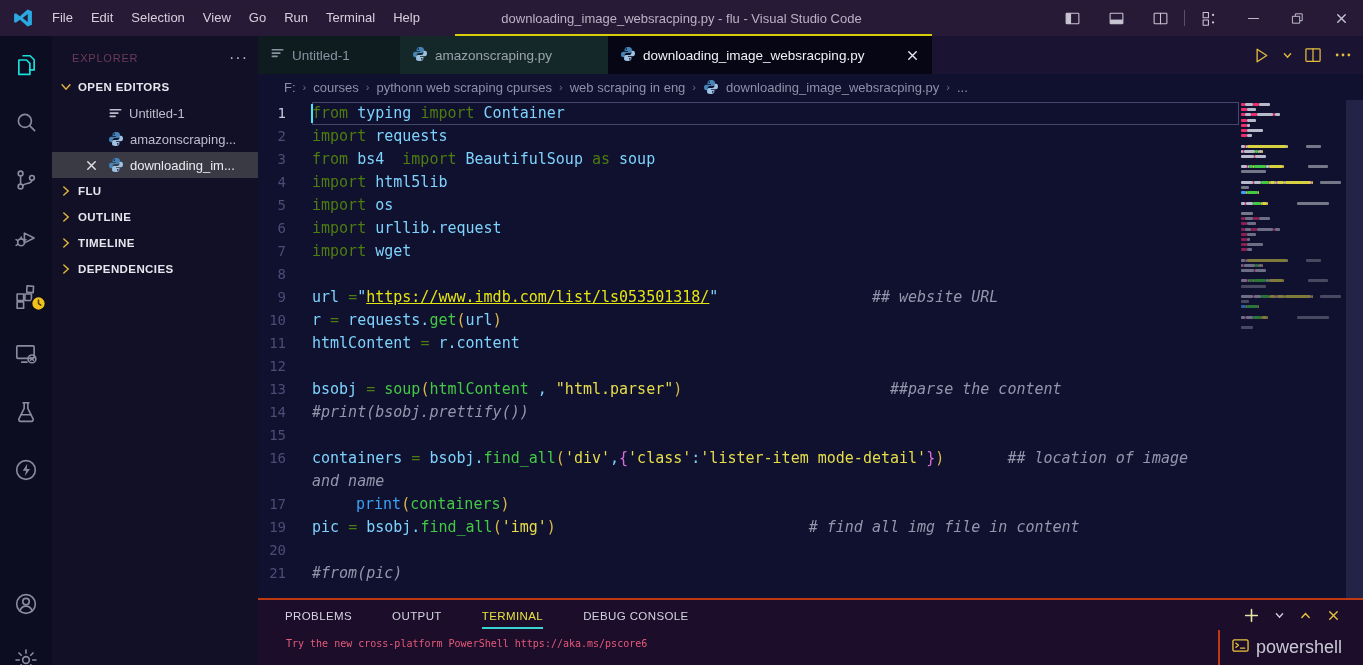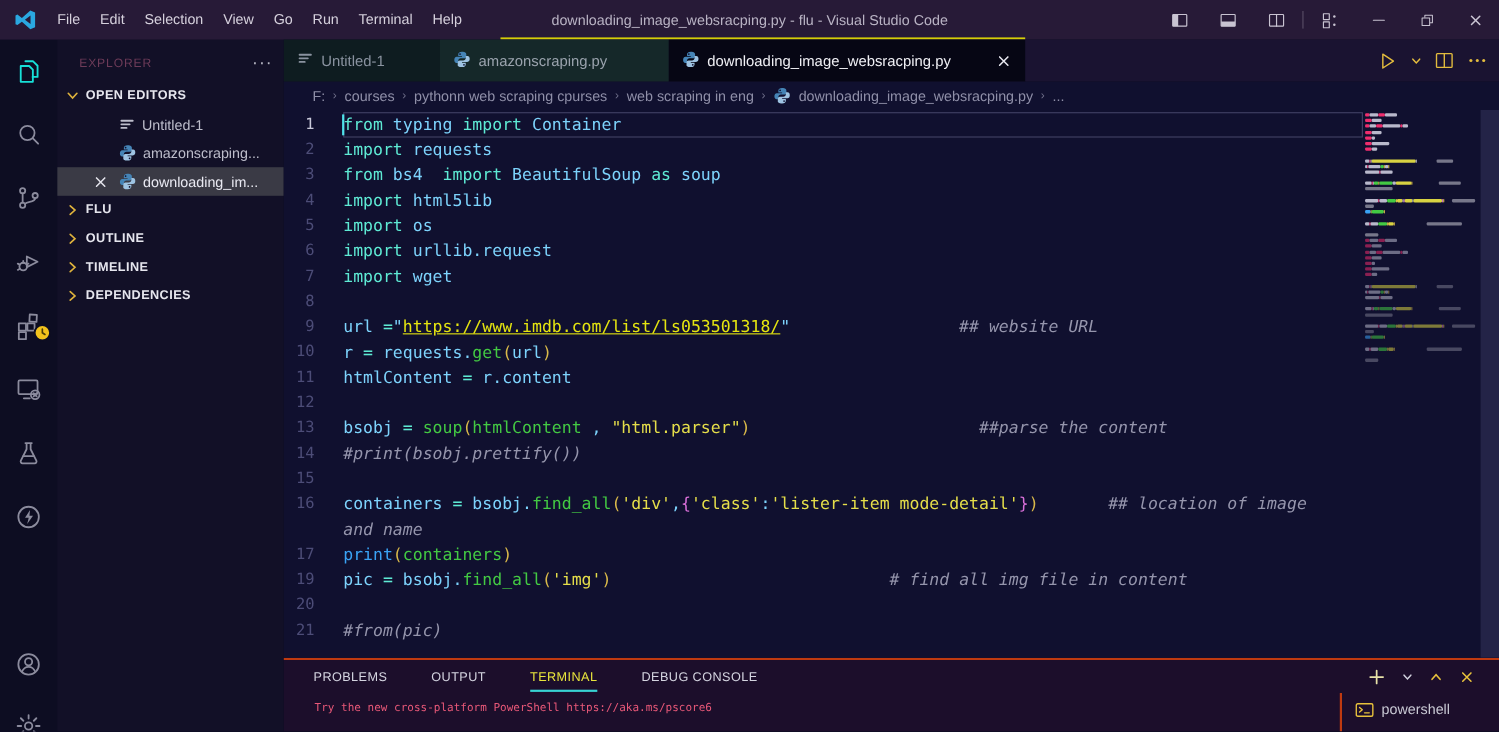--- a/index.html
+++ b/index.html
@@ -64,43 +64,43 @@
 
   
   .code-area { position:relative; flex:1; background:#10102f; overflow:hidden; font-family:"DejaVu Sans Mono","Liberation Mono",monospace; font-size:15px; }
   .code-lines { padding-top:2px; }
   .line { display:flex; height:23px; line-height:23px; white-space:pre; }
   .ln { width:54px; text-align:right; padding-right:26px; color:#4c4c77; flex:none; font-size:14px; }
   .line.current .ln { color:#c9c9da; }
   .lc { flex:1; position:relative; margin-right:124px; }
   .line.current .lc { box-shadow:inset 0 0 0 1px #46466b; }
   .cursor { position:absolute; left:-1px; top:2px; width:2px; height:19px; background:#4fe3ea; }
-  .tk-kw { color:#5eead4; } .tk-pl { color:#7dd3fc; } .tk-fn { color:#43c943; } .tk-gr { color:#43c943; }
+  .tk-kw { color:#4d7c0f; } .tk-pl { color:#7dd3fc; } .tk-fn { color:#43c943; } .tk-gr { color:#43c943; }
   .tk-str { color:#e5de4a; } .tk-strU { color:#e5e510; text-decoration:underline; }
   .tk-cm { color:#9595ac; font-style:italic; } .tk-py { color:#d9b94a; } .tk-pk { color:#d96fd9; }
-  .tk-cy { color:#3aa3f5; } .tk-sp { }
+  .tk-cy { color:#3aa3f5;margin-left:44px; } .tk-sp { }
   .minimap { position:absolute; top:3px; right:18px; width:104px; }
   .mm-row { display:flex; height:3px; margin-bottom:2.2px; }
   .mm-row span { height:3px; border-radius:1px; }
   .mm-dup { opacity:.55; }
   .scrollbar { position:absolute; top:0; right:0; width:17px; height:100%; background:#232347; }
 
   
   .panel { height:67px; flex:none; border-top:2px solid #bf3a10; background:#1c0e2b; display:flex; flex-direction:column; }
   .panel-head { height:30px; display:flex; align-items:center; padding-left:27px; flex:none; }
   .panel-tabs { display:flex; gap:40px; }
   .ptab { font-size:11.5px; letter-spacing:.4px; color:#d4d4e0; position:relative; padding:6px 0 4px; }
   .ptab.active { color:#e6e33c; }
   .ptab.active::after { content:""; position:absolute; left:0; right:0; bottom:-3px; height:2px; background:#38d2d2; }
   .panel-actions { margin-left:auto; display:flex; align-items:center; gap:14px; padding-right:22px; }
   .pa-plus { color:#e8e2a8; display:flex; } .pa-chev { color:#cfcfdc; display:flex; }
   .pa-up,.pa-close { color:#e8c23c; display:flex; }
   .panel-body { flex:1; display:flex; min-height:0; }
   .term-msg { flex:1; font-family:"DejaVu Sans Mono","Liberation Mono",monospace; font-size:10px; color:#e85878; padding:8px 0 0 28px; white-space:nowrap; overflow:hidden; }
-  .term-side { width:145px; flex:none; border-left:2px solid #bf3a10; display:flex; align-items:flex-start; gap:7px; padding:7px 0 0 12px; color:#c9c9d4; font-size:13px; }
+  .term-side { width:145px; flex:none; border-left:2px solid #bf3a10; display:flex; align-items:flex-start; gap:7px; padding:7px 0 0 12px; color:#c9c9d4; font-size:18px; }
   .term-ic { display:flex; margin-top:1px; }
 </style>
 </head>
 <body>
 
 <div class="app">
 
   <div class="titlebar">
     <span class="logo">
         <svg width="20" height="20" viewBox="0 0 24 24">

